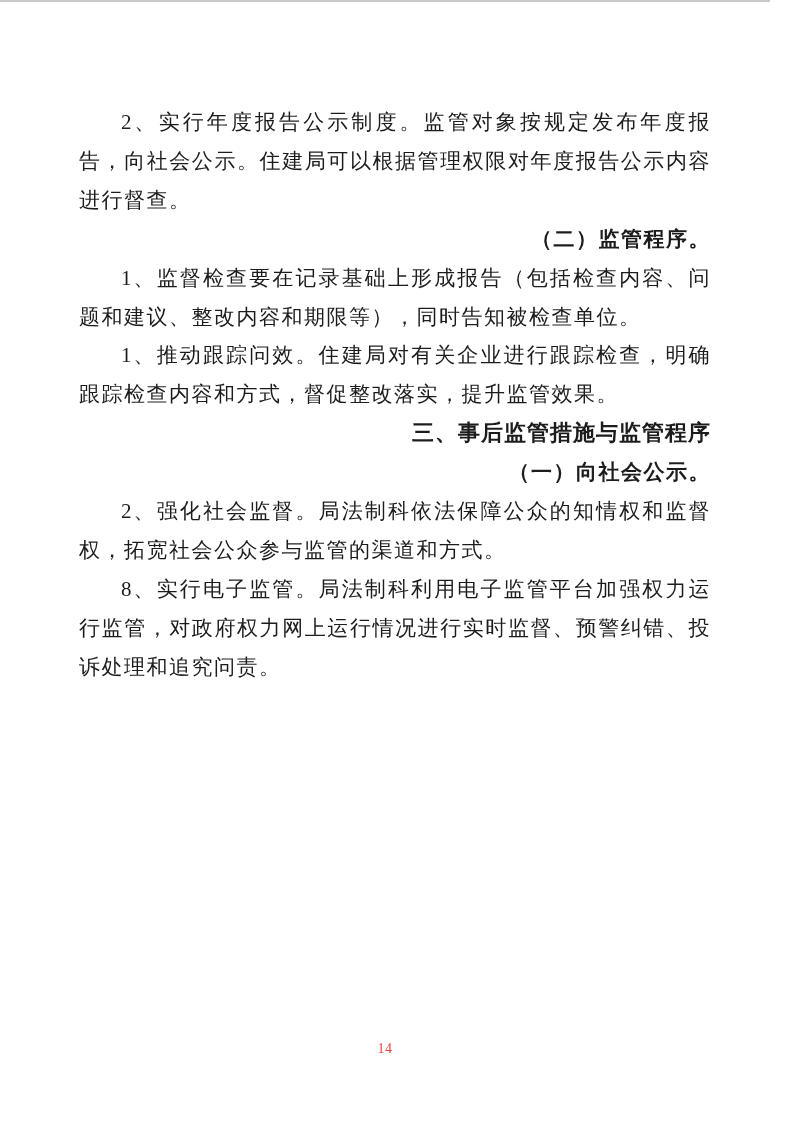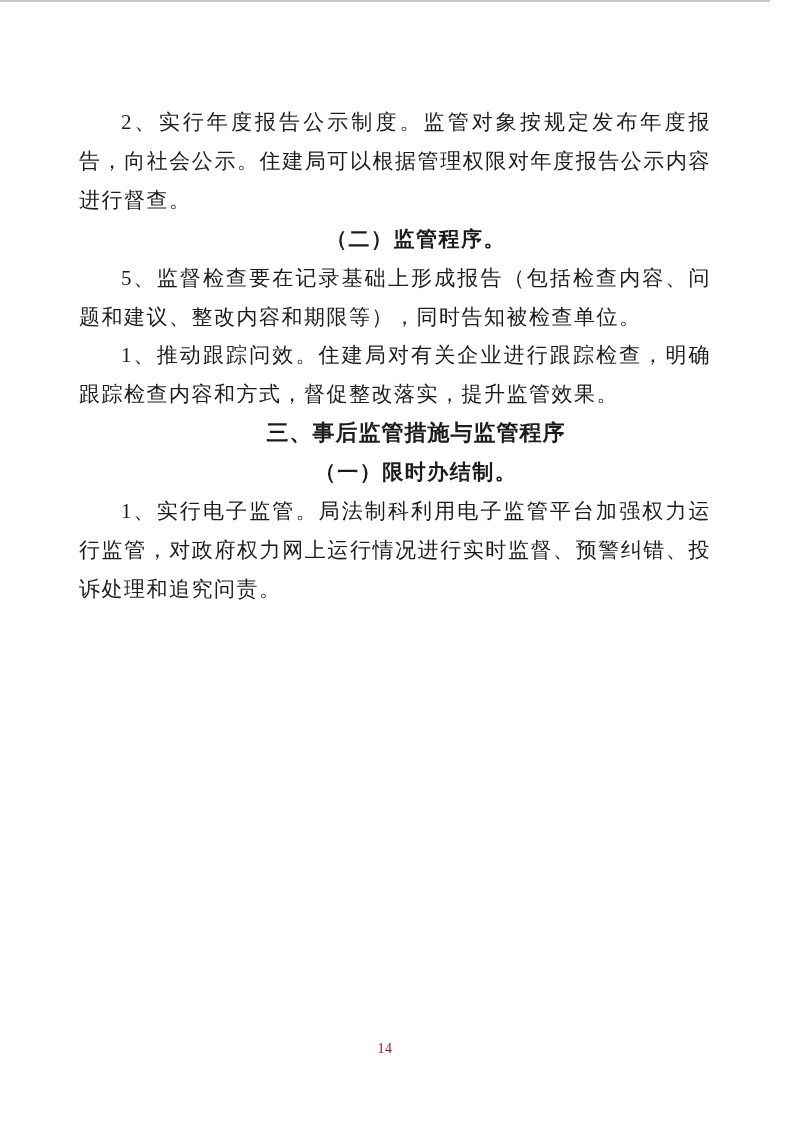--- a/index.html
+++ b/index.html
@@ -30,47 +30,48 @@
     font-size: 21px;
     line-height: 38.9px;
     letter-spacing: 1.5px;
     text-align: justify;
     text-justify: inter-character;
     text-indent: 42px;
     font-weight: 400;
   }
   .content p.subheading {
     font-weight: 700;
-    text-align: center;
+    text-align: right;
   }
   .content p.section {
     font-family: "Liberation Sans", "DejaVu Sans", sans-serif;
     font-weight: 700;
     font-size: 22px;
     letter-spacing: 1px;
-    text-align: center;
+    text-align: right;
   }
   .page-number {
     position: absolute;
     top: 1039px;
     left: 0;
     right: 0;
     text-align: center;
     font-size: 14px;
     letter-spacing: 0.5px;
-    color: #7f1d1d;
+    color: #ef4444;
   }
 </style>
 </head>
 <body>
 
 <div class="page">
   <div class="content">
     <p class="body">2、实行年度报告公示制度。监管对象按规定发布年度报告，向社会公示。住建局可以根据管理权限对年度报告公示内容进行督查。</p>
     <p class="subheading">（二）监管程序。</p>
-    <p class="body">5、监督检查要在记录基础上形成报告（包括检查内容、问题和建议、整改内容和期限等），同时告知被检查单位。</p>
+    <p class="body">1、监督检查要在记录基础上形成报告（包括检查内容、问题和建议、整改内容和期限等），同时告知被检查单位。</p>
     <p class="body">1、推动跟踪问效。住建局对有关企业进行跟踪检查，明确跟踪检查内容和方式，督促整改落实，提升监管效果。</p>
     <p class="section">三、事后监管措施与监管程序</p>
-    <p class="subheading">（一）限时办结制。</p>
-    <p class="body">1、实行电子监管。局法制科利用电子监管平台加强权力运行监管，对政府权力网上运行情况进行实时监督、预警纠错、投诉处理和追究问责。</p>
+    <p class="subheading">（一）向社会公示。</p>
+    <p class="body">2、强化社会监督。局法制科依法保障公众的知情权和监督权，拓宽社会公众参与监管的渠道和方式。</p>
+    <p class="body">8、实行电子监管。局法制科利用电子监管平台加强权力运行监管，对政府权力网上运行情况进行实时监督、预警纠错、投诉处理和追究问责。</p>
   </div>
   <div class="page-number">14</div>
 </div>
 
 </body></html>

